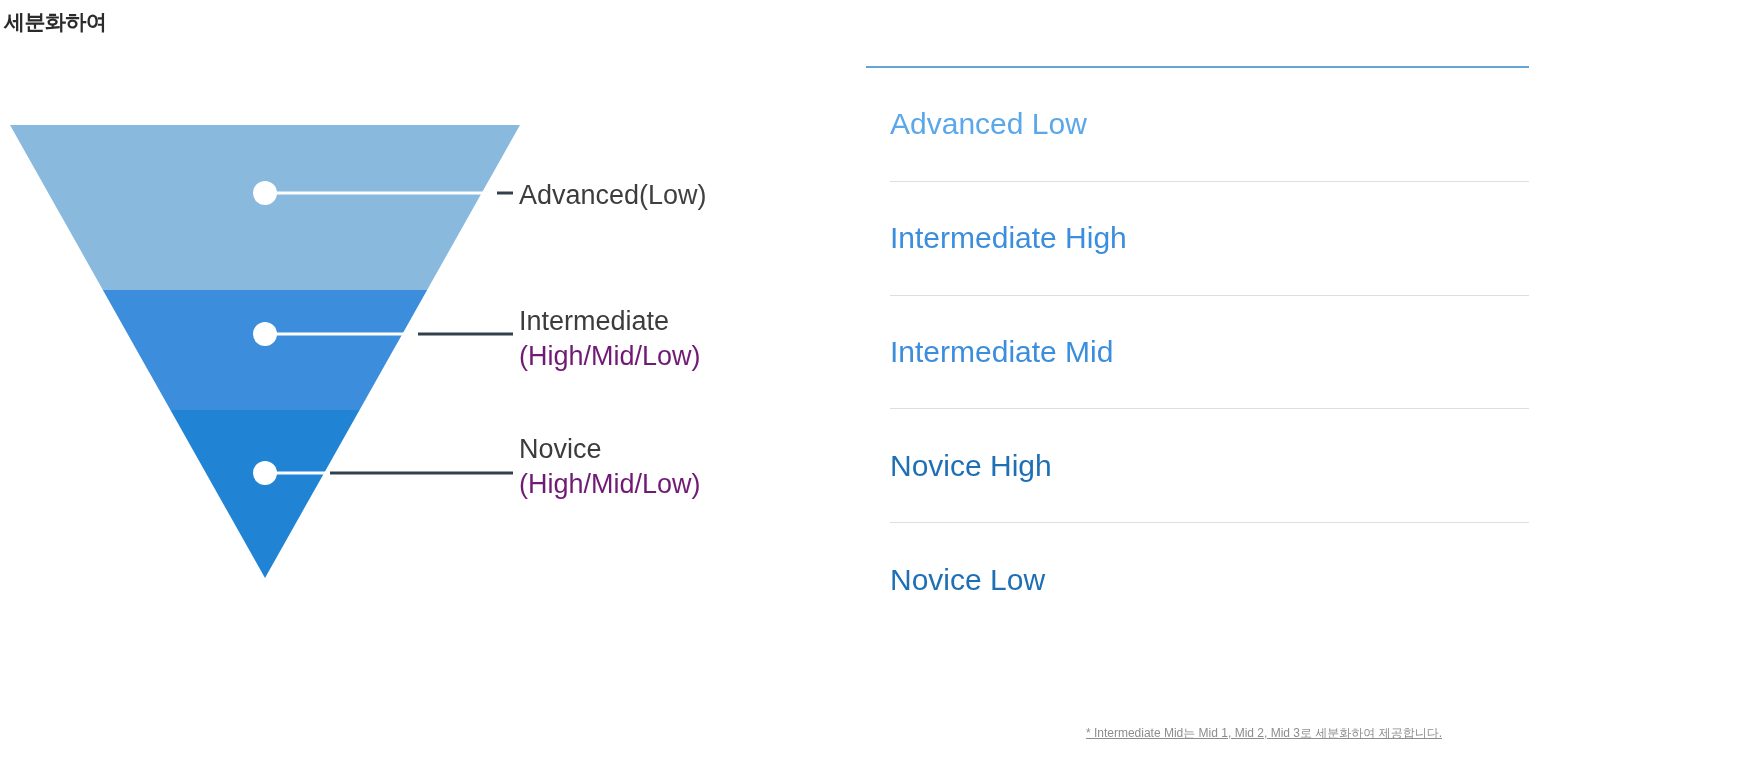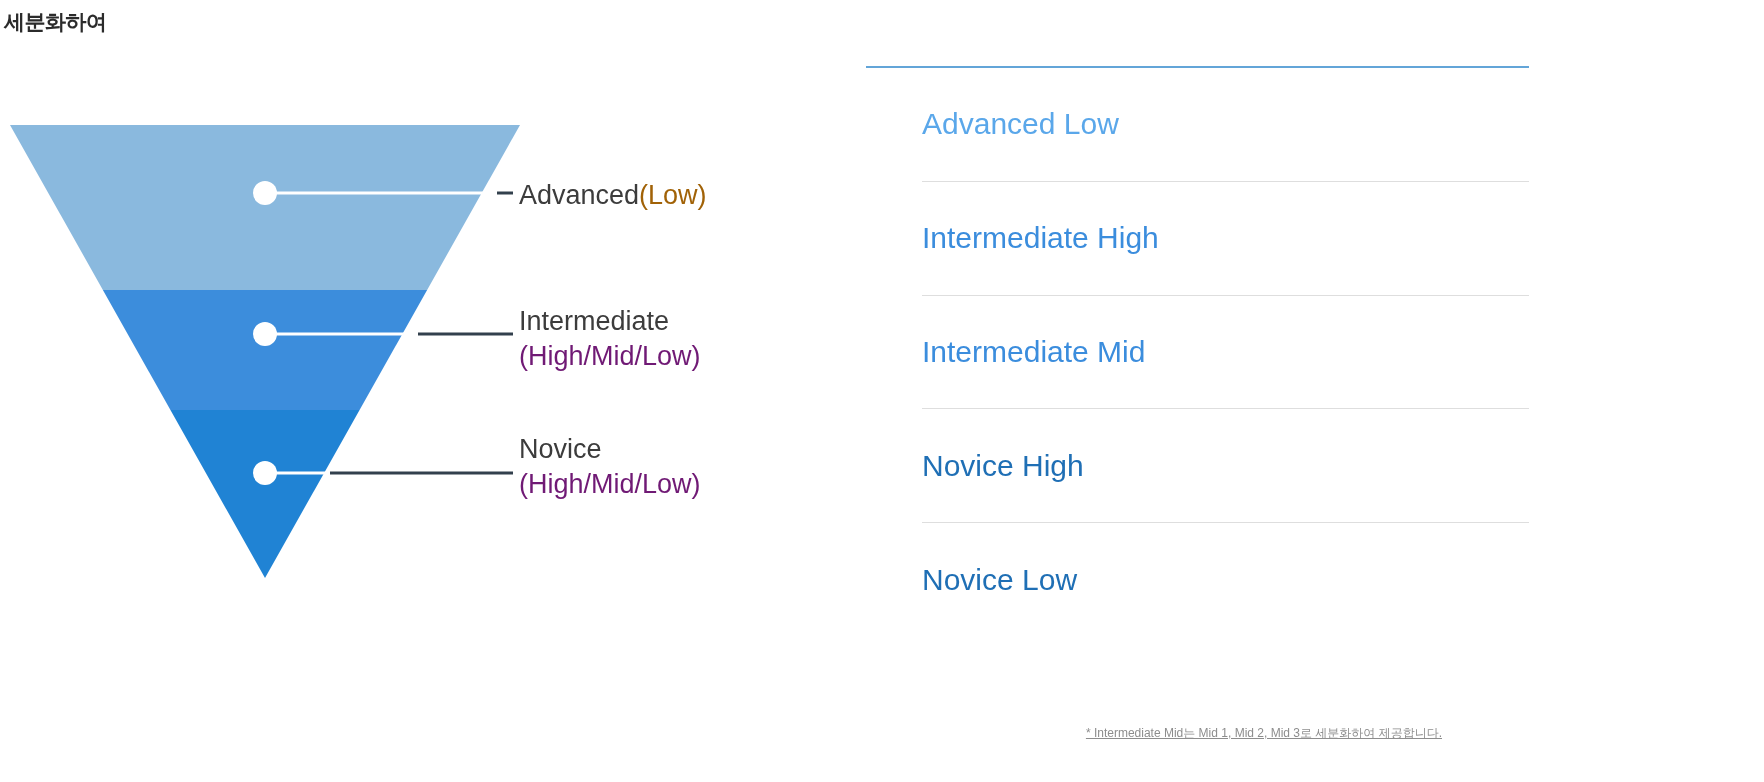--- a/index.html
+++ b/index.html
@@ -41,21 +41,21 @@
   }
 
   .funnel-label {
     position: absolute;
     font-size: 27px;
     color: #3c3c3c;
     line-height: 1.28;
     white-space: nowrap;
   }
   .funnel-label .sub {
-    color: #a16207;
+    color: #404040;
   }
   .funnel-label .sub-block {
     display: block;
     color: #701a75;
   }
 
   #label-advanced     { left: 519px; top: 68px; }
   #label-intermediate { left: 519px; top: 186px; margin-top: 8px; }
   #label-novice       { left: 519px; top: 322px; }
 
@@ -85,21 +85,20 @@
     font-weight: 400;
     letter-spacing: 0.5px;
   }
   #level-list {
     flex: 1;
     display: flex;
     flex-direction: column;
     background: #ffffff;
     padding-left: 24px;
     box-sizing: border-box;
-    margin-left: 32px;
   }
   .level-item {
     flex: 1;
     display: flex;
     align-items: center;
     font-size: 30px;
     border-bottom: 1px solid #dedede;
     box-sizing: border-box;
     padding-left: 0px;
   }

